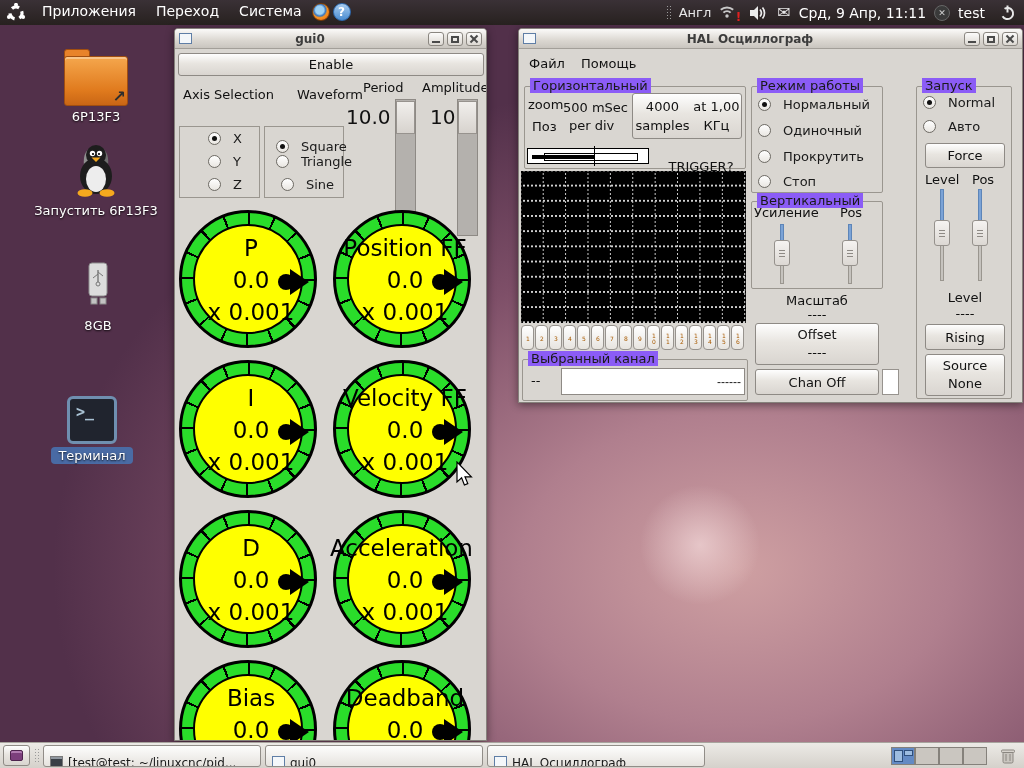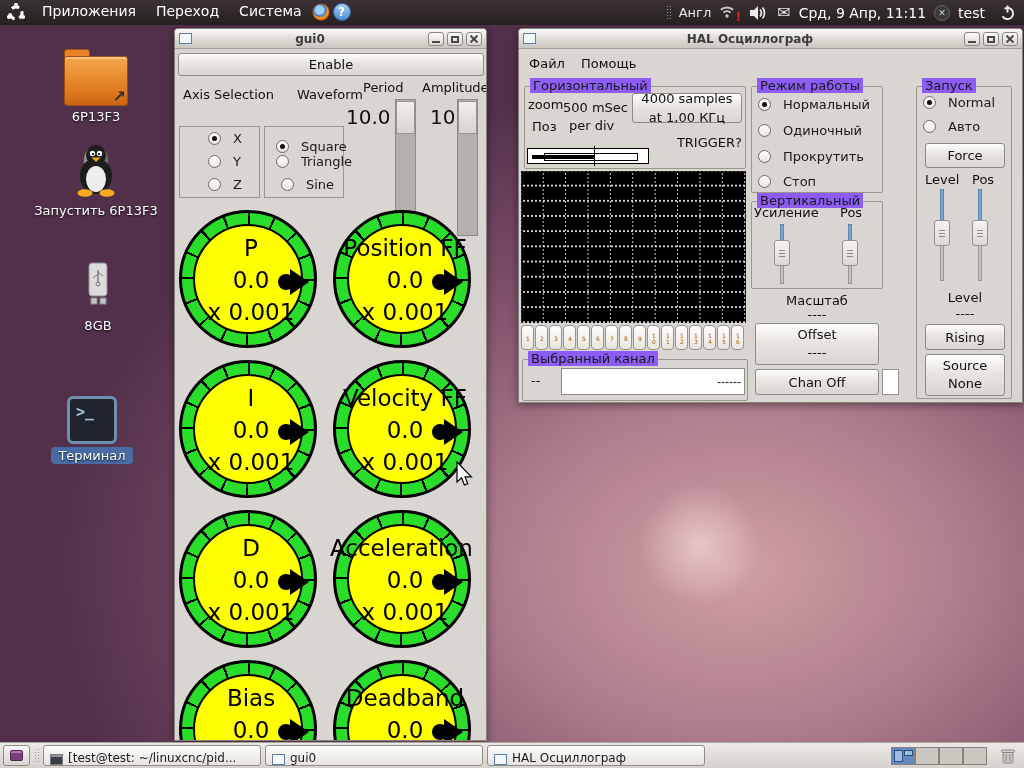--- a/index.html
+++ b/index.html
@@ -88,21 +88,21 @@
   .tkscale .thandle::after{content:"";position:absolute;left:4px;right:4px;top:9px;height:8px;
     background-image:repeating-linear-gradient(#8e8a85 0 1px,transparent 1px 3px);}
   .flat-lbl{position:absolute;font-size:13px;color:#111;}
   .hbar{position:absolute;background:#fff;border:1px solid #000;}
   .hbar .thick{position:absolute;left:4px;top:6px;height:4px;width:52%;background:#000;}
   .hbar .thin{position:absolute;left:16px;top:4px;height:8px;width:78%;border:1px solid #000;}
   .hbar .vline{position:absolute;left:55%;top:-3px;bottom:-3px;width:1px;background:#000;}
   
   .taskbar{position:absolute;left:0;top:742px;width:1024px;height:26px;background:linear-gradient(#eceae6,#d5d1cb);
     border-top:1px solid #a8a49e;display:flex;align-items:center;gap:4px;padding:0 3px;}
-  .task-btn{height:21px;width:218px;display:flex;align-items:flex-end;gap:5px;padding:0 6px;font-size:12px;
+  .task-btn{height:21px;width:218px;display:flex;align-items:flex-start;gap:5px;padding:10px 6px;font-size:12px;
     background:linear-gradient(#fdfdfc,#e6e3de);border:1px solid #918d88;border-radius:3px;overflow:hidden;white-space:nowrap;}
   .show-desk{width:27px;height:21px;}
   .sd-icon{width:13px;height:11px;border-radius:2px;background:#7c3f7c;border:1px solid #4e234e;
     box-shadow:inset 0 2px 0 #b07ab0;}
   .ws-switch{display:flex;margin-left:auto;}
   .ws-cell{width:24px;height:18px;border:1px solid #85817b;background:#cac6c0;position:relative;}
   .ws-cell.active{background:#638ac4;}
   .ws-cell.active .w1{position:absolute;left:2px;top:2px;width:9px;height:12px;background:#9dbce0;border:1px solid #2f4f7d;}
   .ws-cell.active .w2{position:absolute;left:12px;top:2px;width:9px;height:6px;background:#9dbce0;border:1px solid #2f4f7d;}
   .mini-term{width:13px;height:11px;background:#3a3f46;border:1px solid #7b7b7b;box-shadow:inset 0 2px 0 #8f969e;flex:none;}
@@ -366,30 +366,30 @@
 
   <span class="flat-lbl" style="left:10px;top:27px">Файл</span>
   <span class="flat-lbl" style="left:62px;top:27px">Помощь</span>
 
   <div class="groupbox" style="left:5px;top:57px;width:222px;height:83px">
     <span class="gb-label">Горизонтальный</span>
     <span class="flat-lbl" style="left:3px;top:10px">zoom</span>
     <span class="flat-lbl" style="left:7px;top:32px">Поз</span>
     <span class="flat-lbl" style="left:38px;top:13px">500 mSec</span>
     <span class="flat-lbl" style="left:44px;top:31px">per div</span>
-    <div class="btn" style="position:absolute;left:107px;top:6px;width:110px;height:30px;flex-direction:column;line-height:19px">
+    <div class="btn" style="position:absolute;left:107px;top:6px;width:110px;height:46px;flex-direction:row;line-height:19px">
       <div>4000 samples</div>
       <div>at 1,00 КГц</div>
     </div>
     <div class="hbar" style="left:2px;top:61px;width:122px;height:16px">
       <div class="thick"></div>
         <div class="thin"></div>
         <div class="vline"></div>
     </div>
-    <span class="flat-lbl" style="left:135px;top:48px;width:82px;text-align:right">TRIGGER?</span>
+    <span class="flat-lbl" style="left:135px;top:72px;width:82px;text-align:center">TRIGGER?</span>
   </div>
 
   <div class="scope-display" style="left:2px;top:142px;width:225px;height:152px"></div>
 
   <div class="chan-row" style="left:2px;top:296px">
       <div class="chan-btn">
         <span class="chan-lbl">1</span>
       </div>
       <div class="chan-btn">
         <span class="chan-lbl">2</span>

